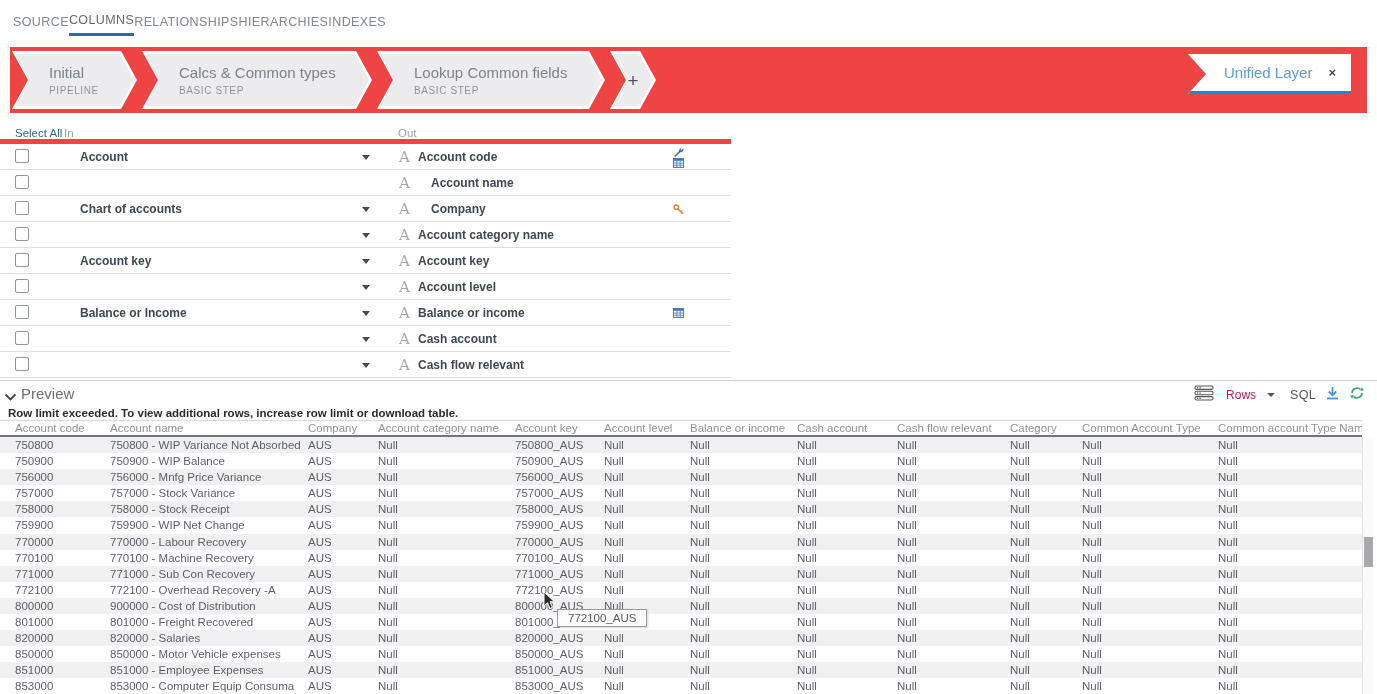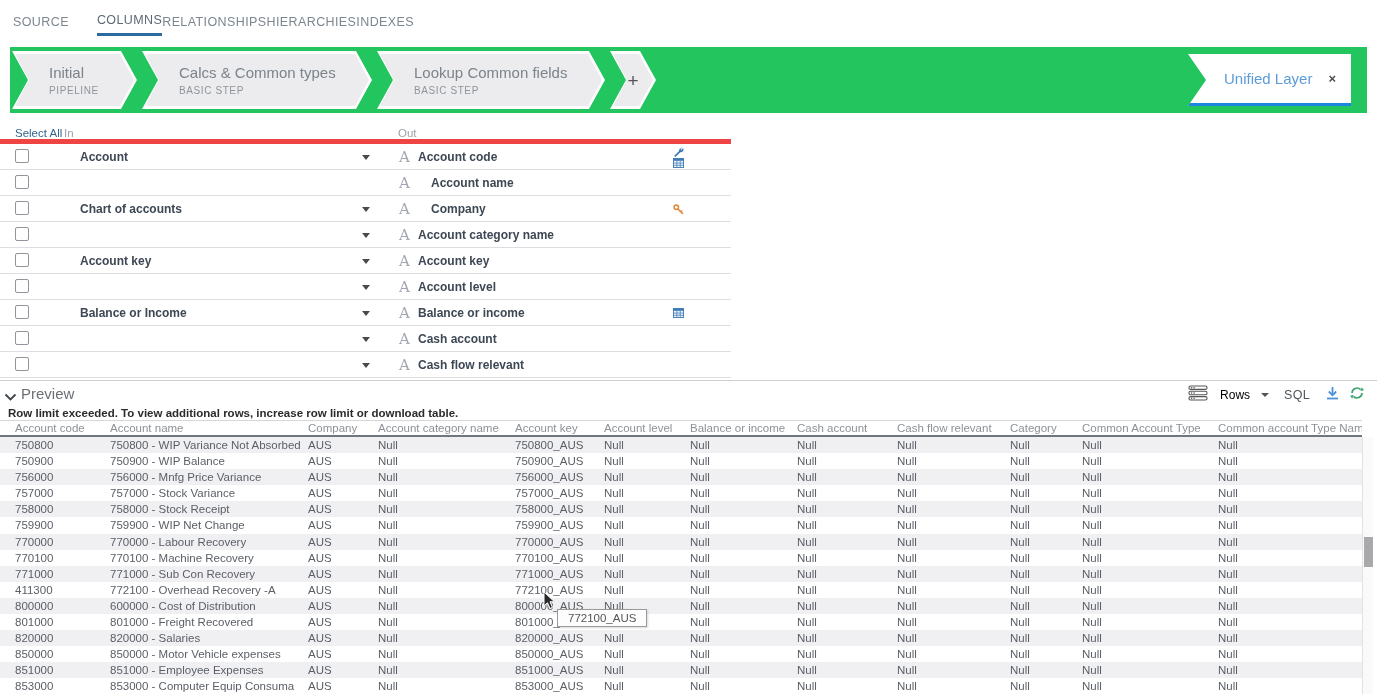--- a/index.html
+++ b/index.html
@@ -3,37 +3,37 @@
 <meta charset="utf-8">
 <style>
   * { margin:0; padding:0; box-sizing:border-box; }
   html,body { width:1377px; height:694px; overflow:hidden; background:#fff;
     font-family:"Liberation Sans","DejaVu Sans",sans-serif; }
 
   
   .tabbar { position:absolute; left:0; top:0; width:100%; height:38px;
     display:flex; align-items:center; padding:11px 0 0 13px; gap:0; }
   .tab { font-size:12.5px; letter-spacing:.4px; color:#7c868f; padding-bottom:6px; cursor:pointer; }
-  .tab.active { color:#5d6a75; border-bottom:3px solid #2d6b9e;margin-left:28px; }
+  .tab.active { color:#5d6a75; border-bottom:3px solid #2d6b9e; }
 
   
-  .pipebar { position:absolute; left:10px; top:47px; width:1357px; height:66px; background:#22c55e; }
+  .pipebar { position:absolute; left:10px; top:47px; width:1357px; height:66px; background:#ef4444; }
   .steps { position:absolute; left:2px; top:4px; height:58px; display:flex; gap:5px; }
   .step { position:relative; height:58px; background:#fff;
     clip-path:polygon(0 0, calc(100% - 16px) 0, 100% 50%, calc(100% - 16px) 100%, 0 100%, 16px 50%); }
   .step .inner { position:absolute; inset:3px; background:#ececee;
     clip-path:polygon(0 0, calc(100% - 14px) 0, 100% 50%, calc(100% - 14px) 100%, 0 100%, 14px 50%);
     display:flex; flex-direction:column; justify-content:center; padding-left:34px; gap:4px; }
   .step .title { font-size:15px; color:#7b838b; }
   .step .subtitle { font-size:10px; color:#8d959c; letter-spacing:.6px; }
   .step.plus { width:46px; }
   .step.plus .inner { padding-left:0; align-items:center; }
   .step.plus .plus-glyph { font-size:19px; color:#555; line-height:1; }
 
-  .unified { position:absolute; right:16px; top:7px; width:163px; height:52px; background:#fff;
+  .unified { position:absolute; right:16px; top:7px; width:163px; height:40px; background:#fff;
     clip-path:polygon(0 0, 100% 0, 100% 100%, 0 100%, 18px 50%);
     border-bottom:3px solid #1d86e0; display:flex; align-items:center; padding-left:36px; cursor:pointer; }
   .unified .label { font-size:15px; color:#5c9bd6; }
   .unified .close { margin-left:auto; margin-right:15px; font-size:13px; font-weight:bold; color:#4c4c4c; cursor:pointer; }
 
   
   .mapping { position:absolute; left:0; top:126px; width:731px; }
   .map-head { position:relative; height:18px; border-bottom:5px solid #ef4444; font-size:11.5px; }
   .map-head .select-all { position:absolute; left:15px; top:1px; color:#33658d; cursor:pointer; }
   .map-head .in-h { position:absolute; left:64px; top:1px; color:#9aa0a6;text-align:center; }
@@ -51,24 +51,24 @@
   .map-row .out-name.indent { left:431px; }
   .map-row .row-icons { position:absolute; left:668px; top:1px; width:20px; height:24px;
     display:flex; flex-direction:column; align-items:center; justify-content:center; gap:1px; }
 
   
   .sep { position:absolute; left:0; top:380px; width:100%; border-top:1px solid #cfcfd1; }
   .pv-head { position:absolute; left:0; top:382px; width:100%; height:22px; }
   .pv-toggle { position:absolute; left:4px; top:6px; cursor:pointer; }
   .pv-title { position:absolute; left:21px; top:3px; font-size:15px; color:#6a6f75; }
   .pv-controls { position:absolute; right:12px; top:3px; display:flex; align-items:center; gap:9px; }
-  .rows-label { font-size:12px; color:#000000; margin-left:2px; cursor:pointer; }
+  .rows-label { font-size:12px; color:#be185d; margin-left:2px; cursor:pointer; }
   .rows-caret { width:0; height:0; border-left:4px solid transparent; border-right:4px solid transparent;
     border-top:4.5px solid #555; margin-left:2px; margin-right:6px; }
-  .sql-label { font-size:12.5px; color:#4e545a; letter-spacing:.3px; margin-right:6px; cursor:pointer; }
+  .sql-label { font-size:12.5px; color:#4e545a; letter-spacing:.3px; cursor:pointer; }
   .warning { position:absolute; left:8px; top:407px; font-size:11.5px; font-weight:bold; color:#2b2b2b;text-align:right; }
 
   .ptable { position:absolute; left:0; top:420px; width:1362px; }
   .t-head, .t-row { display:grid;
     grid-template-columns:95px 198px 70px 137px 89px 86px 107px 100px 113px 72px 136px auto;
     padding-left:15px; }
   .t-head { border-top:1px solid #d5d8db; border-bottom:2px solid #70767d; height:17px; }
   .t-head span { font-size:11.5px; color:#8d9297; line-height:15px; white-space:nowrap; overflow:hidden; cursor:pointer; }
   .t-row { height:16.1px; }
   .t-row:nth-child(odd) { background:#f0f0f2; }
@@ -430,36 +430,36 @@
         <span>771000_AUS</span>
         <span>Null</span>
         <span>Null</span>
         <span>Null</span>
         <span>Null</span>
         <span>Null</span>
         <span>Null</span>
         <span>Null</span>
       </div>
       <div class="t-row">
-        <span>411300</span>
+        <span>772100</span>
         <span>772100 - Overhead Recovery -A</span>
         <span>AUS</span>
         <span>Null</span>
         <span>772100_AUS</span>
         <span>Null</span>
         <span>Null</span>
         <span>Null</span>
         <span>Null</span>
         <span>Null</span>
         <span>Null</span>
         <span>Null</span>
       </div>
       <div class="t-row">
         <span>800000</span>
-        <span>600000 - Cost of Distribution</span>
+        <span>900000 - Cost of Distribution</span>
         <span>AUS</span>
         <span>Null</span>
         <span>800000_AUS</span>
         <span>Null</span>
         <span>Null</span>
         <span>Null</span>
         <span>Null</span>
         <span>Null</span>
         <span>Null</span>
         <span>Null</span>

